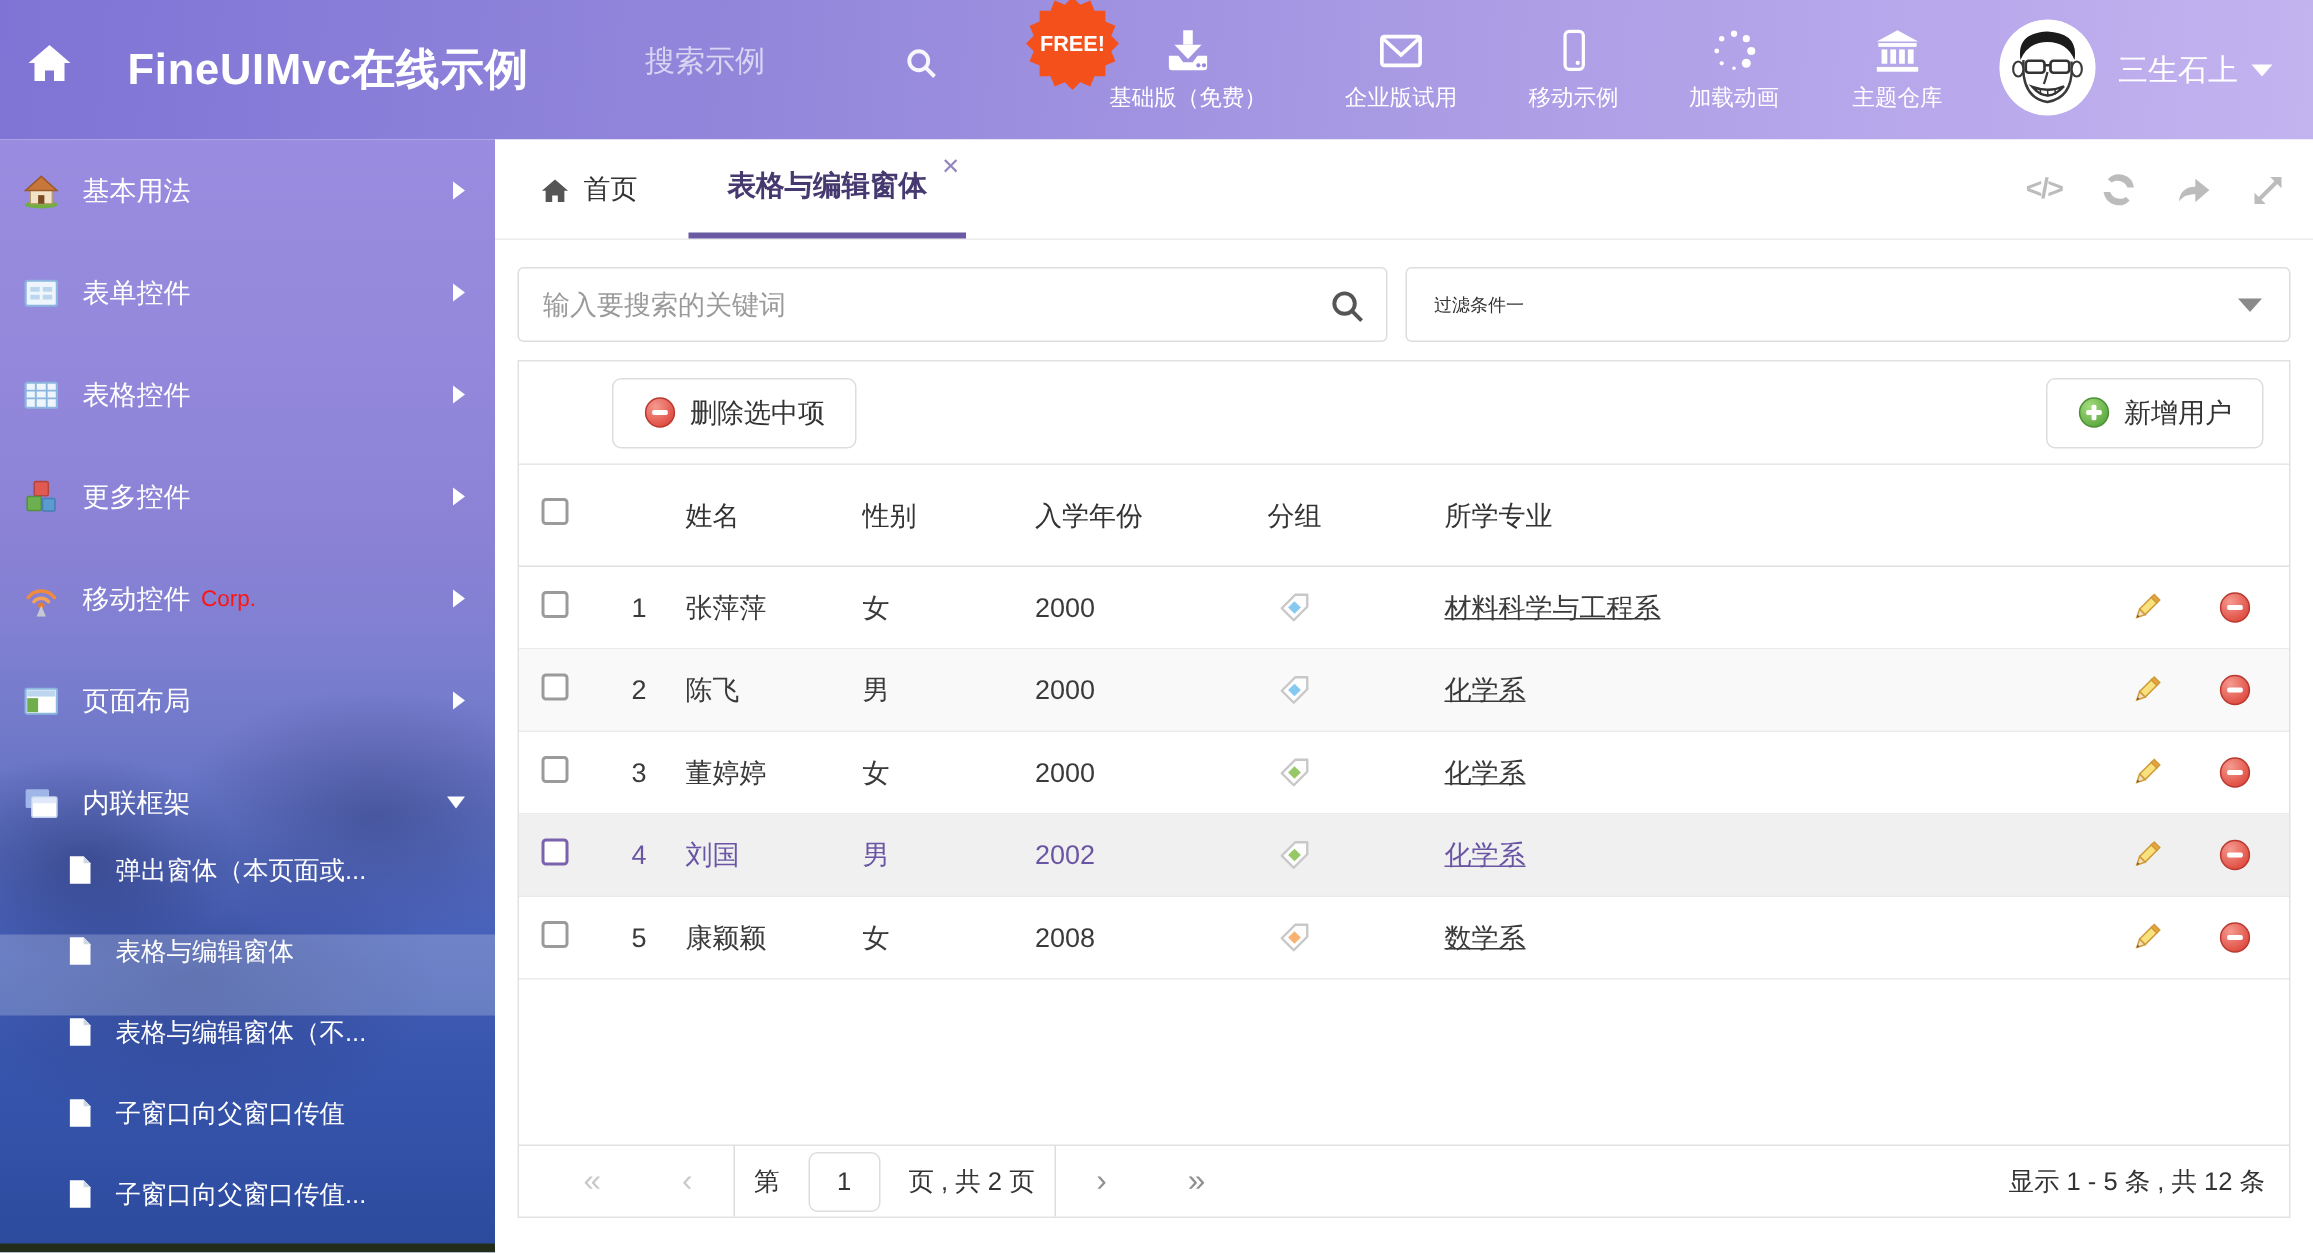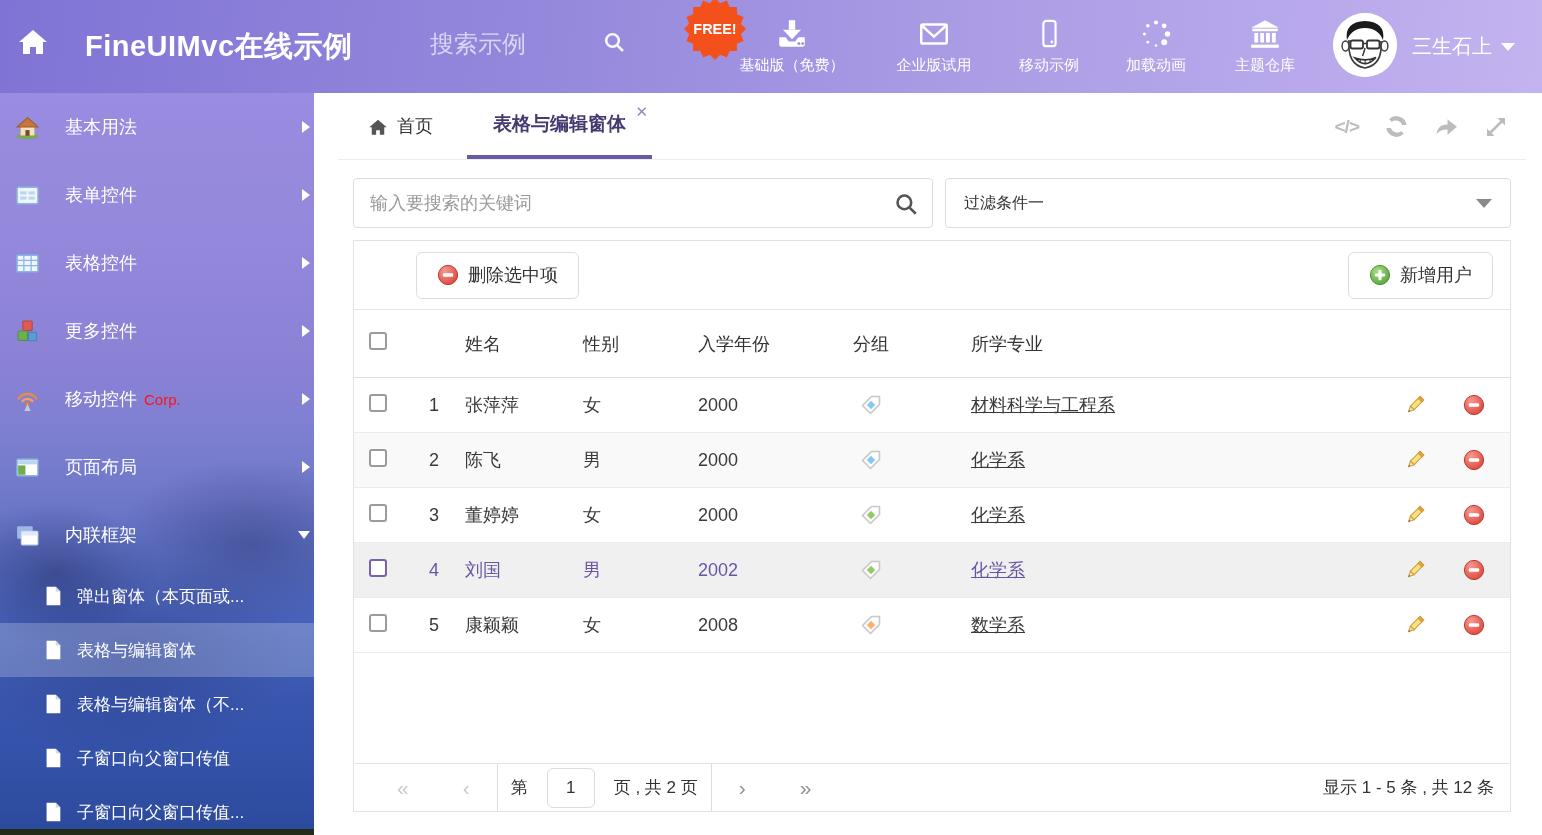--- a/index.html
+++ b/index.html
@@ -7,21 +7,21 @@
     font-family:"Liberation Sans","DejaVu Sans",sans-serif; background:#fff; }
   .app { position:relative; width:1542px; height:835px; }
 
   
   .header { position:absolute; top:0; left:0; width:1542px; height:93px;
     background:linear-gradient(95deg,#7f74d5 0%,#9488dc 35%,#a99ae4 60%,#b9a9ec 85%,#c3b3ef 100%); }
   .hdr-home { position:absolute; left:16px; top:26px; }
   .hdr-title { position:absolute; left:72px; top:27px; color:#fff; font-size:29px; font-weight:bold; letter-spacing:.5px;margin-left:13px; }
   .hdr-search { position:absolute; left:430px; top:30px; width:165px; }
   .hdr-search input { width:100%; background:transparent; border:none; outline:none;
-    color:#fff; font-size:24px; font-family:inherit; }
+    color:#fff; font-size:20px; font-family:inherit; }
   .hdr-search input::placeholder { color:rgba(255,255,255,.65); }
   .hdr-mag { position:absolute; left:602px; top:30px; }
   .free-badge { position:absolute; left:684px; top:-4px; width:62px; height:66px; }
   .free-badge text { font-weight:bold; font-size:14px; font-family:"Liberation Sans",sans-serif; }
   .hnav { position:absolute; top:16px; text-align:center; color:#fff; cursor:pointer; }
   .hnav .hicon { height:36px; display:flex; align-items:center; justify-content:center; }
   .hnav .hlabel { margin-top:4px; font-size:15px; white-space:nowrap; }
   .hn1{left:727px;width:130px;} .hn2{left:878px;width:112px;} .hn3{left:1000px;width:98px;}
   .hn4{left:1107px;width:98px;} .hn5{left:1213px;width:104px;}
   .avatar { position:absolute; left:1333px; top:13px; width:64px; height:64px; border-radius:50%;
@@ -35,55 +35,55 @@
   .sidebar { position:absolute; top:93px; left:0; width:330px; height:742px; overflow:hidden;
     background:
       radial-gradient(150px 100px at 55px 480px, rgba(22,32,84,.40), transparent 70%),
       radial-gradient(190px 120px at 250px 450px, rgba(26,36,92,.35), transparent 70%),
       radial-gradient(230px 150px at 130px 560px, rgba(30,42,100,.30), transparent 70%),
       linear-gradient(180deg,#9a8ce0 0%,#9388db 20%,#8c82d6 34%,#8180d2 44%,#7079c9 54%,#5b6ec1 63%,#4660b9 72%,#3956ae 82%,#3150a6 92%,#2c4a9c 100%); }
   .sidebar:after { content:""; position:absolute; left:0; bottom:0; width:100%; height:6px; background:#222c18; }
   .s-item { height:68px; display:flex; align-items:center; padding:0 20px 0 14px;
     color:#fff; font-size:18px; cursor:pointer; }
   .s-item .ic { width:27px; display:flex; justify-content:center; }
-  .s-item .lbl { margin-left:24px; }
+  .s-item .lbl { margin-left:14px; }
   .s-item .corp { color:#ff1313; font-size:15px; margin-left:7px; }
   .arrow { margin-left:auto; }
   .tri-r { width:0; height:0; border-top:6px solid transparent; border-bottom:6px solid transparent;
     border-left:8px solid #fff; }
   .tri-d { width:0; height:0; border-left:6px solid transparent; border-right:6px solid transparent;
     border-top:8px solid #fff; }
-  .s-sub { height:54px; display:flex; align-items:center; padding-left:42px;
+  .s-sub { height:54px; display:flex; padding-left:42px;
     color:#fff; font-size:17px; cursor:pointer; white-space:nowrap; }
   .s-sub .lbl { margin-left:13px; }
   .s-sub.selected { background:rgba(255,255,255,.22); }
 
   
-  .main { position:absolute; top:93px; left:314px; width:1212px; height:742px; background:#fff;padding-left:24px; }
+  .main { position:absolute; top:93px; left:330px; width:1212px; height:742px; background:#fff; }
   .tabbar { position:relative; height:67px; border-bottom:1px solid #ececec;
     display:flex; align-items:stretch; padding-left:30px; }
   .tab-home { display:flex; align-items:center; gap:9px; color:#333; font-size:18px; cursor:pointer; }
   .tab-active { margin-left:34px; position:relative; display:flex; align-items:center; padding:0 26px;
     border-bottom:4px solid #695aa3; color:#46396f; font-weight:bold; font-size:19px; cursor:pointer; }
   .tab-close { position:absolute; top:11px; right:4px; color:#9486c0; font-size:15px;
     font-weight:bold; cursor:pointer; line-height:1; }
   .tb-icons { position:absolute; right:18px; top:0; height:67px; display:flex; align-items:center; gap:25px; }
   .tb-icons .tbi { cursor:pointer; display:flex; }
   .code-glyph { color:#bcbcbc; font-size:19px; font-weight:bold; letter-spacing:-1px; }
 
   .filters { display:flex; gap:12px; margin:18px 15px 0 15px;border-radius:13px; }
   .search-box { width:580px; height:50px; border:1px solid #ddd; border-radius:4px;
     position:relative; display:flex; align-items:center; background:#fff; }
   .search-box input { flex:1; border:none; outline:none; padding:0 46px 0 16px;
     font-size:18px; color:#333; font-family:inherit; background:transparent; }
   .search-box input::placeholder { color:#9a9a9a; }
   .search-box .mag { position:absolute; right:13px; top:12px; cursor:pointer; }
   .dropdown { flex:1; height:50px; border:1px solid #ddd; border-radius:4px; background:#fff;
     display:flex; align-items:center; justify-content:space-between; padding:0 18px;
-    font-size:16px; color:#333; cursor:pointer; }
+    font-size:12px; color:#333; cursor:pointer; }
   .dd-caret { width:0; height:0; border-left:8px solid transparent; border-right:8px solid transparent;
     border-top:9px solid #8a8a8a; }
 
   .grid { margin:12px 15px 0; height:572px; border:1px solid #e2e2e2;
     display:flex; flex-direction:column; background:#fff; }
   .g-toolbar { height:69px; border-bottom:1px solid #e6e6e6; display:flex; align-items:center;
     justify-content:space-between; padding:0 17px; flex:none; }
   .btn { display:flex; align-items:center; gap:9px; border:1px solid #ddd; border-radius:6px;
     background:#fff; padding:0 20px; height:47px; font-size:18px; color:#333; cursor:pointer;margin-left:45px; }
   .gcols { display:grid; grid-template-columns:65px 38px 118px 115px 155px 118px 1fr 46px 72px;

